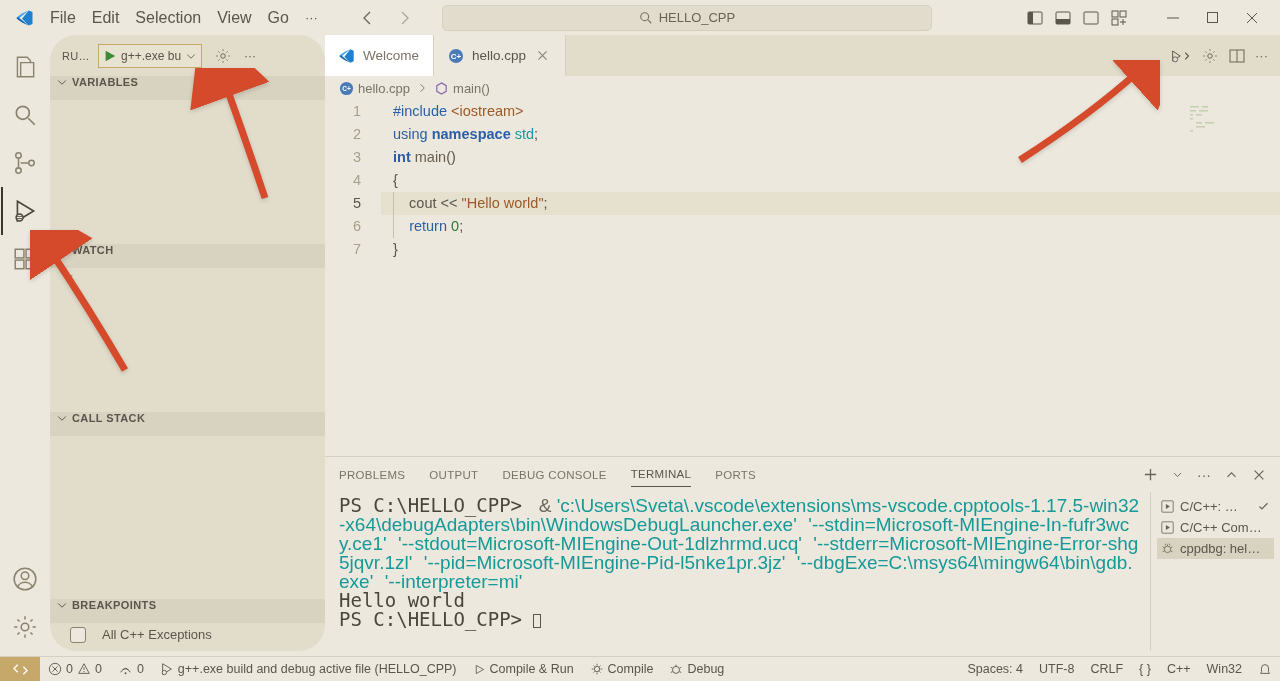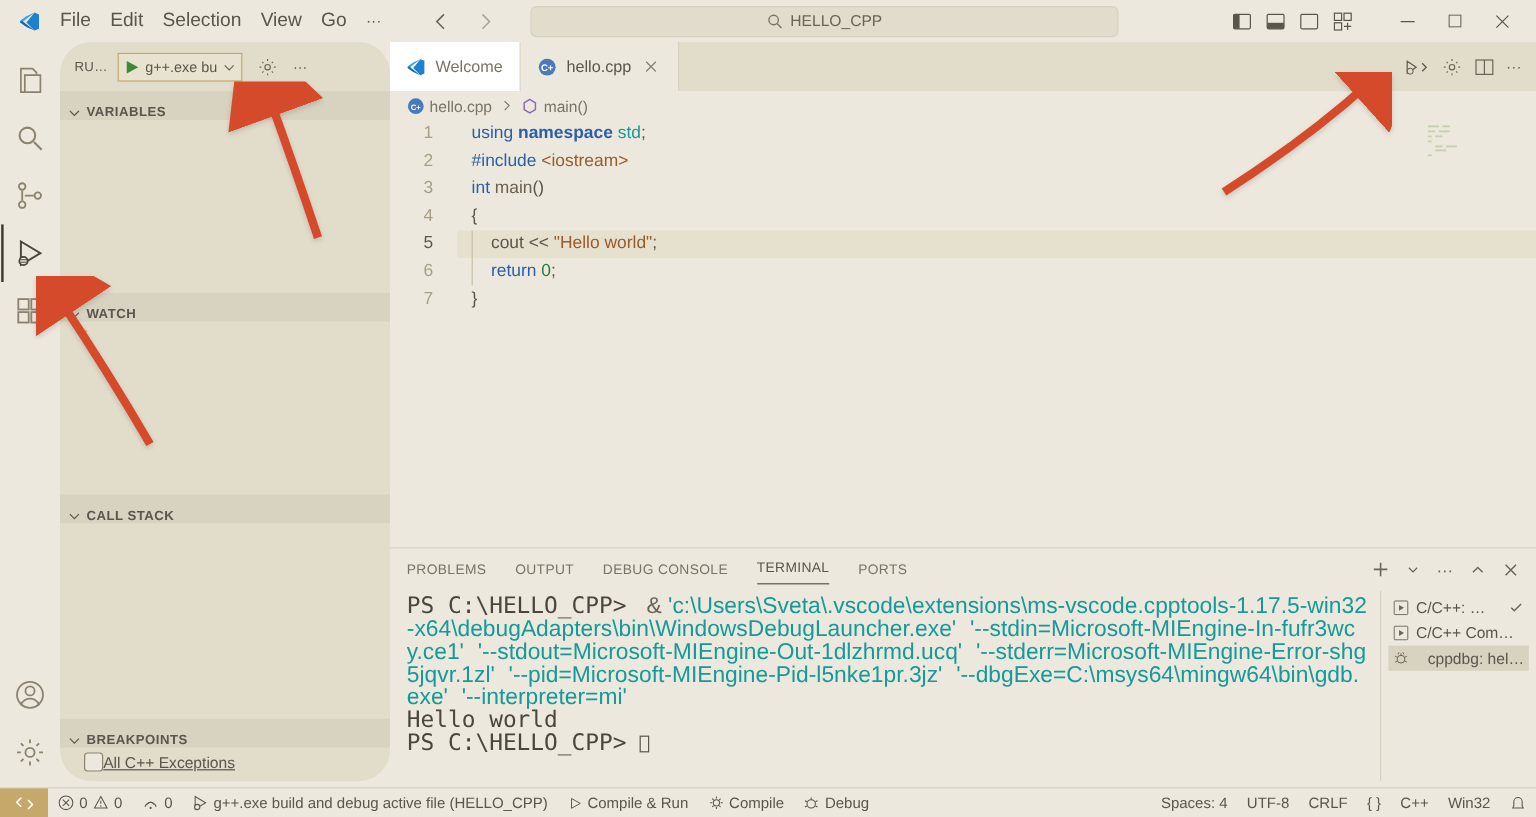--- a/index.html
+++ b/index.html
@@ -29,24 +29,24 @@
 
 
 .sidebar { width: 275px; background: #e2dccb; display: flex; flex-direction: column; font-size: 12px; border-radius: 26px; }
 .sidebar .debug-header { height: 41px; display: flex; align-items: center; padding: 0 12px; gap: 8px; }
 .sidebar .debug-header .run-label { font-size: 11px; letter-spacing: 0.3px; color: #5a564d; width: 28px; overflow: hidden; white-space: nowrap; }
 .sidebar .config-select { border: 1px solid #c6a86a; background: #e8e2d0; height: 24px; display: flex; align-items: center; padding: 0 4px; gap: 4px; }
 .sidebar .config-select .play { color: #3a8a3a; }
 .sidebar .config-select .cfg-name { font-size: 12px; white-space: nowrap; overflow: hidden; max-width: 76px; }
 .sidebar .config-select .chev { color: #6a6458; }
 .sidebar .gear { padding: 4px; }
-.sidebar .section-header { height: 24px; display: flex; align-items: flex-end; padding: 0 6px; gap: 4px; background: #d8d2c0; font-size: 11px; font-weight: 600; letter-spacing: 0.4px; color: #5a564d; }
+.sidebar .section-header { height: 24px; display: flex; align-items: flex-start; padding: 0 6px; gap: 4px; background: #d8d2c0; font-size: 11px; font-weight: 600; letter-spacing: 0.4px; color: #5a564d; }
 .sidebar .section-body { flex: 0 0 auto; }
 .sidebar .watch-item { padding: 3px 20px; color: #b58a2a; }
-.sidebar .bp-item { padding: 4px 8px 4px 20px; display: flex; align-items: center; gap: 0; font-size: 13px; color: #5a564d; text-decoration: underline; }
+.sidebar .bp-item { padding: 4px 8px 4px 20px; display: flex; align-items: flex-start; gap: 16px; font-size: 13px; color: #5a564d; }
 .sidebar .bp-item input { appearance: none; width: 16px; height: 16px; border: 1px solid #8b8370; border-radius: 3px; background: #ece8dd; }
 
 
 .editor-area { flex: 1; display: flex; flex-direction: column; background: #ece8dd; }
 
 
 .tabs { height: 41px; display: flex; align-items: stretch; background: #e2dccb; }
 .tab { display: flex; align-items: center; padding: 0 14px; gap: 8px; font-size: 13.5px; color: #7a7466; border-right: 1px solid #d6d0c0; background: #ffffff; }
 .tab.active { background: #ece8dd; color: #5a564d; }
 .tab .close { opacity: 0.7; padding: 2px; }
@@ -81,21 +81,21 @@
 .panel-tab { letter-spacing: 0.3px; cursor: default; padding: 6px 0; }
 .panel-tab.active { color: #5a564d; border-bottom: 1px solid #5a564d; }
 .panel-tabs .panel-actions { margin-left: auto; display: flex; align-items: center; gap: 14px; font-size: 14px; color: #6a6458; }
 .panel-body { flex: 1; display: flex; overflow: hidden; }
 .terminal { flex: 1; font-family: Consolas, monospace; font-size: 19px; line-height: 19px; padding: 4px 8px 4px 14px; color: #4a463d; white-space: pre-wrap; word-break: break-all; overflow: hidden; }
 .terminal .amp { color: #6a6458; }
 .terminal .tstr { color: #169999; }
 .terminal .prompt-cursor { display:inline-block; width: 8px; height: 14px; border: 1px solid #5a564d; vertical-align: middle; }
 .terminal-list { width: 130px; border-left: 1px solid #d6d0c0; padding: 4px 6px; font-size: 13px; }
 .terminal-list .titem { display: flex; align-items: center; gap: 6px; padding: 3px 4px; white-space: nowrap; overflow: hidden; }
-.terminal-list .titem.active { background: #d8d2c0; justify-content: space-between; }
+.terminal-list .titem.active { background: #d8d2c0; }
 .terminal-list .titem .tail-icon { margin-left: auto; }
 
 
 .statusbar { position: absolute; bottom: 0; left: 0; right: 0; height: 25px; background: #ece8dd; border-top: 1px solid #d6d0c0; display: flex; align-items: center; font-size: 12.5px; color: #5a564d; }
 .statusbar .remote { background: #c6a86a; color: #fff; width: 40px; height: 25px; display: flex; align-items: center; justify-content: center; }
 .statusbar .sb-item { padding: 0 8px; display: flex; align-items: center; gap: 4px; }
 .statusbar .right { margin-left: auto; display: flex; }
 
 
 .arrow { position: absolute; pointer-events: none; }
@@ -377,23 +377,23 @@
       <div class="gutter" id="gutter">
           <div>1</div>
           <div>2</div>
           <div>3</div>
           <div>4</div>
           <div style="color: rgb(90, 86, 77);">5</div>
           <div>6</div>
           <div>7</div>
         </div>
       <div class="code-lines" id="codelines">
+          <div class="code-line"><span class="kw">#include </span><span class="lib">&lt;iostream&gt;</span></div>
           <div class="code-line"><span class="kw">using </span><span class="kw" style="font-weight: 600;">namespace </span><span class="ns">std</span><span class="punc">;</span></div>
-          <div class="code-line"><span class="kw">#include </span><span class="lib">&lt;iostream&gt;</span></div>
-          <div class="code-line"><span class="kw" style="font-weight: 400;">int </span><span class="fn">main</span><span class="punc">()</span></div>
+          <div class="code-line"><span class="kw" style="font-weight: 700;">int </span><span class="fn">main</span><span class="punc">()</span></div>
           <div class="code-line"><span class="punc">{</span></div>
           <div class="code-line active-line"><span class="indent-guide"></span><span class="op">    cout </span><span class="op">&lt;&lt; </span><span class="str">"Hello world"</span><span class="punc">;</span></div>
           <div class="code-line"><span class="indent-guide"></span><span class="op">    </span><span class="kw">return </span><span class="num">0</span><span class="punc">;</span></div>
           <div class="code-line"><span class="punc">}</span></div>
         </div>
       <div class="minimap">▬▬▬ ▬▬<br>▬▬ ▬▬▬<br>▬ ▬▬<br>▬<br>&nbsp;&nbsp;▬▬ ▬▬▬<br>&nbsp;&nbsp;▬▬▬<br>▬</div>
     </div>
 
     <div class="panel">
       <div class="panel-tabs">

